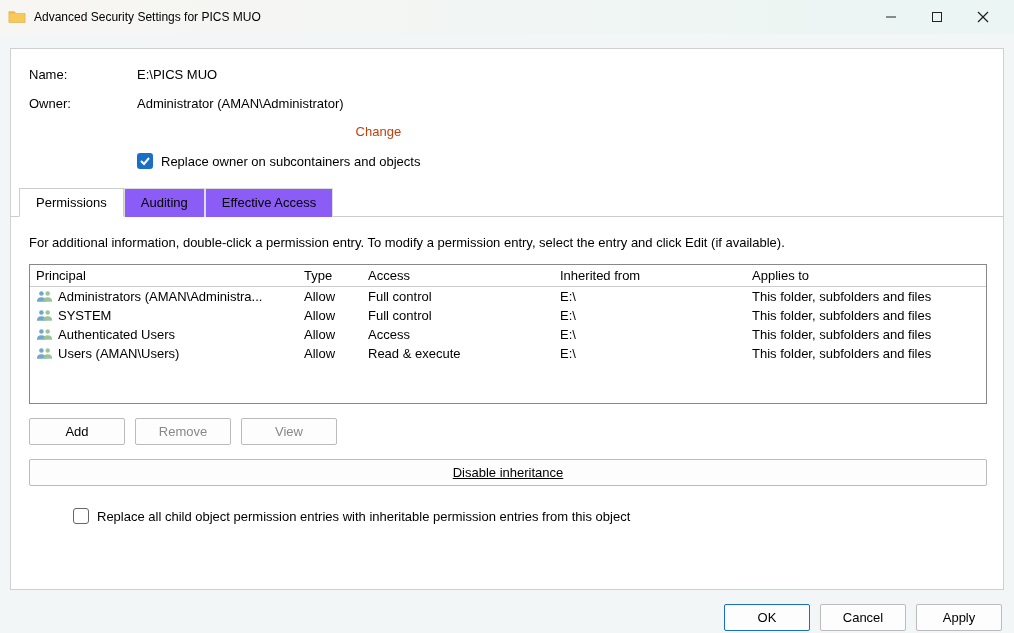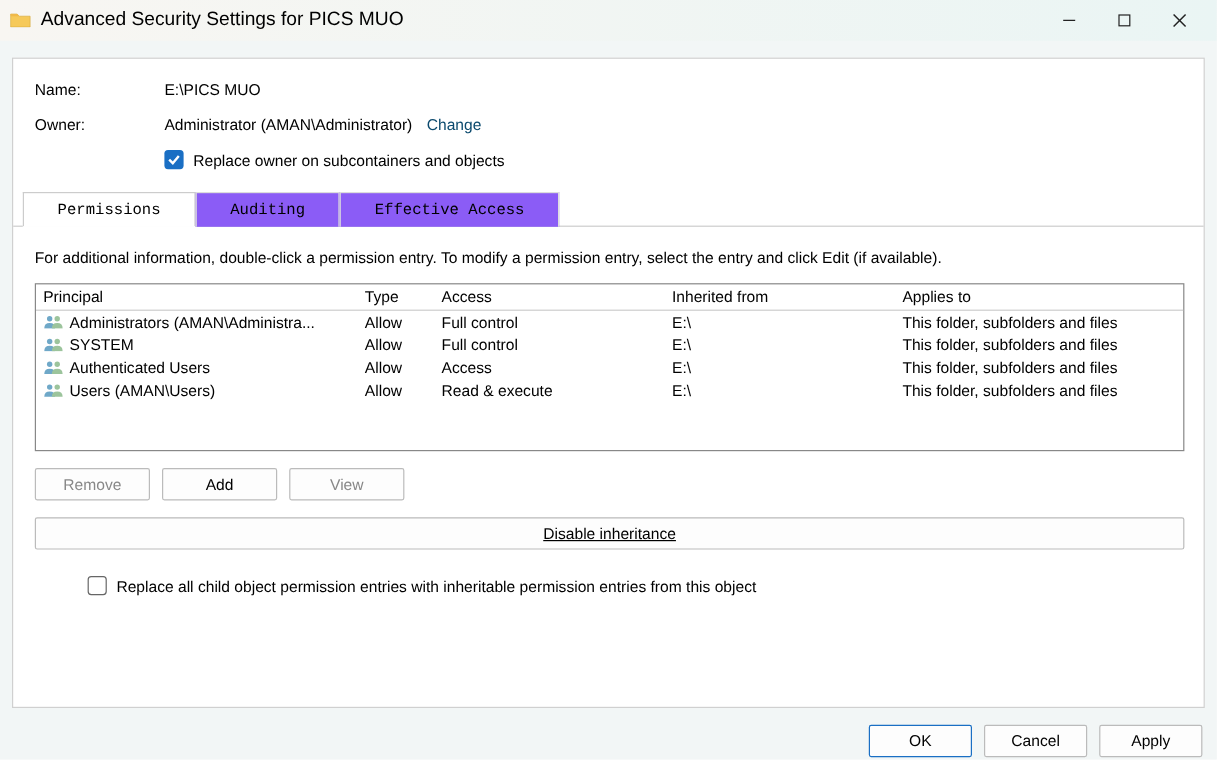--- a/index.html
+++ b/index.html
@@ -17,21 +17,21 @@
     align-items: center;
     height: 34px;
     padding: 0 8px;
     background: linear-gradient(to right, #f8f6f2, #eaf5f4);
   }
   .titlebar .folder-icon {
     width: 18px; height: 16px; margin-right: 8px;
   }
   .titlebar .title {
     flex: 1;
-    font-size: 16px;
+    font-size: 12px;
   }
   .win-btn {
     width: 46px; height: 30px;
     display: flex; align-items: center; justify-content: center;
     color: #222;
   }
   .panel {
     margin: 14px 10px 8px 10px;
     background: #fff;
     border: 1px solid #d0d0d0;
@@ -42,21 +42,21 @@
   }
   .info-row {
     display: flex;
     align-items: flex-start;
     margin-bottom: 14px;
   }
   .info-label {
     width: 108px;
   }
   .owner-value { margin-right: 12px; }
-  .link { color: #0c4a6e; cursor: pointer; }
+  .link { color: #c2410c; cursor: pointer; margin-top: 28px; }
   .checkbox-row {
     display: flex; align-items: center;
     margin-left: 108px;
     margin-bottom: 18px;
   }
   .cb {
     width: 16px; height: 16px;
     border-radius: 3px;
     margin-right: 8px;
     display: flex; align-items: center; justify-content: center;
@@ -64,27 +64,26 @@
   .cb.checked { background: #1a6fc4; }
   .cb.unchecked { border: 1px solid #666; background: #fff; }
   .cb svg { width: 12px; height: 12px; }
   .tabs {
     display: flex;
     border-bottom: 1px solid #ccc;
     margin: 0 -16px 0 -18px;
     padding-left: 8px;
   }
   .tab {
-    padding: 6px 28px;
+    padding: 6px 16px;
     border: 1px solid transparent;
     border-bottom: none;
     position: relative;
     top: 1px;
     cursor: pointer;
-    font-family: Liberation Mono, monospace;
   }
   .tab.active {
     background: #fff;
     border-color: #ccc;
     border-bottom: 1px solid #fff;
   }
   .tab.inactive {
     background: #8b5cf6;
     border-color: #ddd;
   }
@@ -261,22 +260,22 @@
           </div>
           <div class="col-type">Allow</div>
           <div class="col-access">Read &amp; execute</div>
           <div class="col-inherited">E:\</div>
           <div class="col-applies">This folder, subfolders and files</div>
         </div>
       </div>
   </div>
 
   <div class="btn-row">
+    <div class="btn">Add</div>
     <div class="btn disabled">Remove</div>
-    <div class="btn">Add</div>
     <div class="btn disabled">View</div>
   </div>
 
   <div class="disable-row">
     <div class="btn" style="min-width:140px">Disable inheritance</div>
   </div>
 
   <div class="replace-row">
     <span class="cb unchecked"></span>
     <span>Replace all child object permission entries with inheritable permission entries from this object</span>

